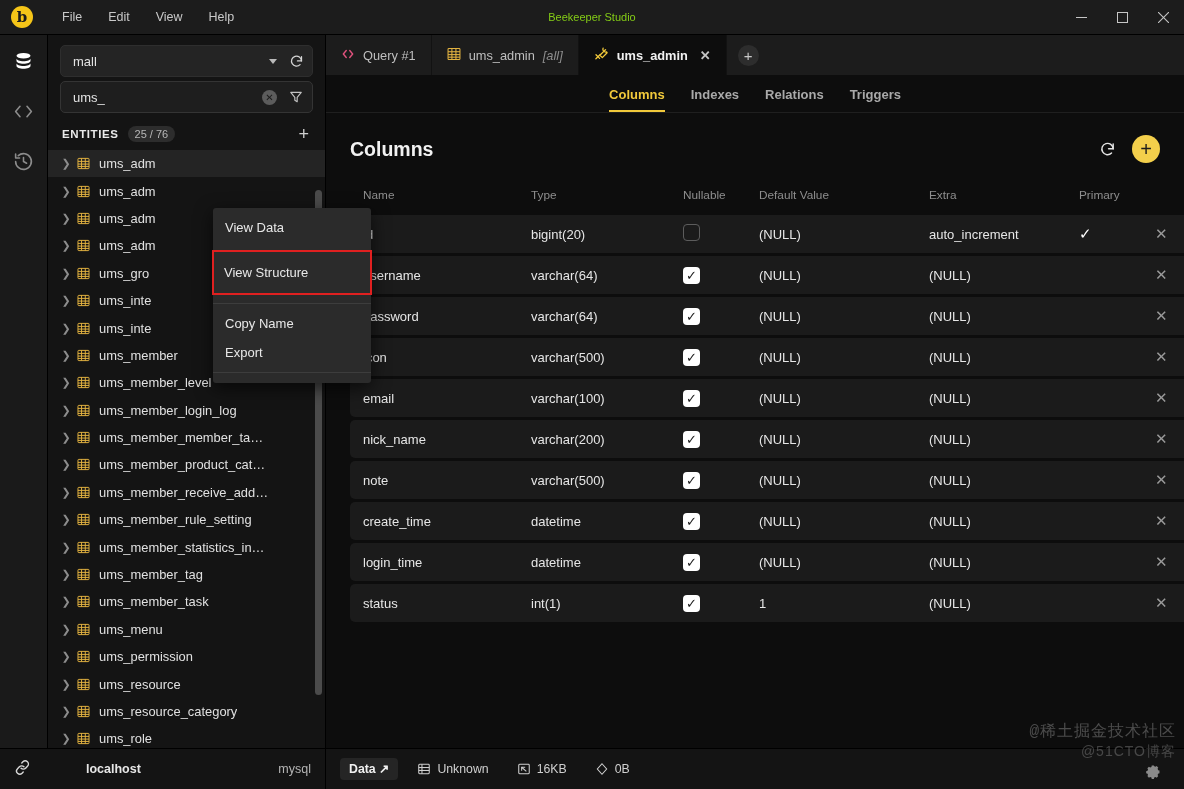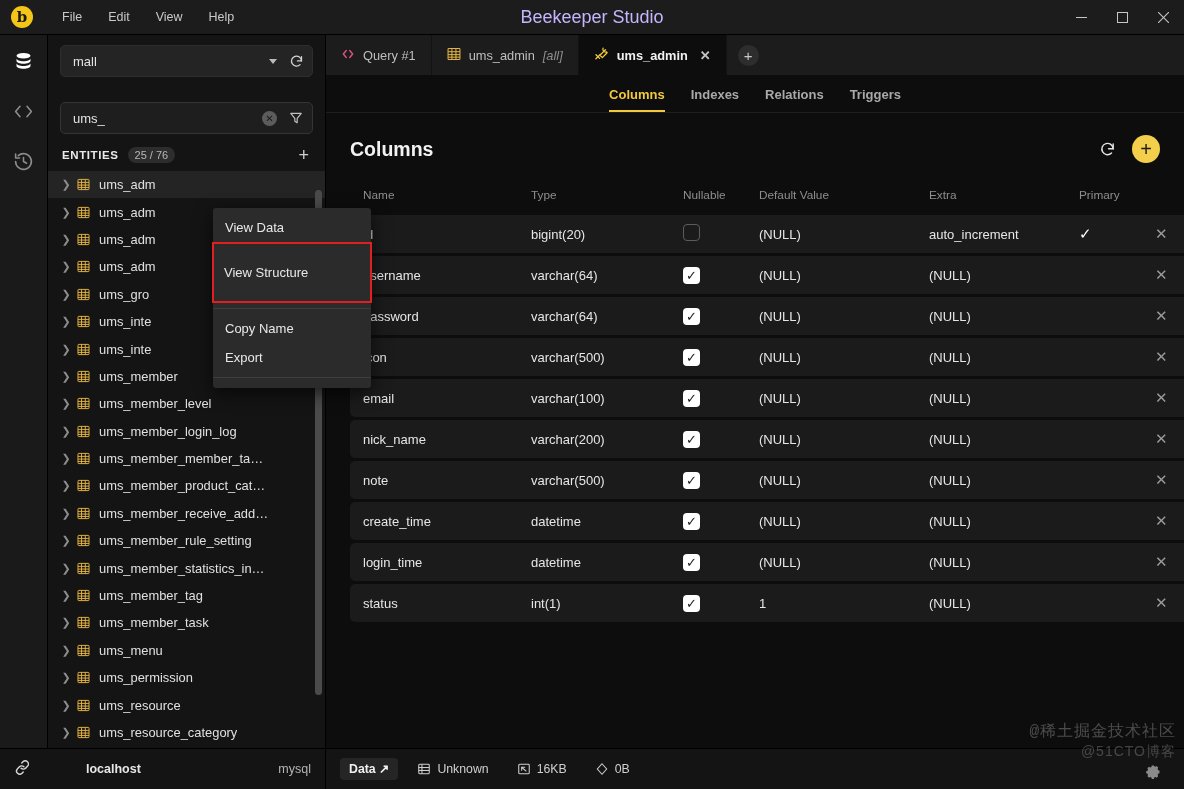--- a/index.html
+++ b/index.html
@@ -28,21 +28,21 @@
     color: #1b1b1b; font-weight: bold; font-size: 15px;
     font-family: "DejaVu Serif", serif;
     line-height: 1;
   }
   .menu { display: flex; gap: 0px; }
   .menu-item {
     font-size: 12.5px; color: #c9c9c9; padding: 4px 13px; cursor: default;
   }
   .app-title {
     position: absolute; left: 0; right: 0; text-align: center;
-    font-size: 18px; color: #c4b5fd; pointer-events: none;
+    font-size: 11px; color: #84cc16; pointer-events: none;
   }
   .wincontrols { margin-left: auto; display: flex; height: 100%; }
   .wc {
     width: 41px; height: 100%; display: flex; align-items: center; justify-content: center;
     color: #c6c6c6;
   }
 
   
   .body { flex: 1; display: flex; min-height: 0; }
 
@@ -74,21 +74,21 @@
     border: 1px solid #2e2e2e;
   }
   .db-select .name { font-size: 13px; color: #e3e3e3; flex: 1; }
   .caret {
     width: 0; height: 0; border-left: 4.5px solid transparent; border-right: 4.5px solid transparent;
     border-top: 5px solid #b9b9b9; margin-right: 12px;
   }
   .refresh-sm { color: #d6d6d6; display: flex; align-items: center; }
 
   .search-box {
-    height: 32px; margin-top: 25px; background: #1e1e1e; border: 1px solid #343434;
+    height: 32px; margin-top: 4px; background: #1e1e1e; border: 1px solid #343434;
     border-radius: 5px; display: flex; align-items: center; padding: 0 9px 0 12px;
   }
   .search-box .val { flex: 1; font-size: 13px; color: #e3e3e3; }
   .clear-btn {
     width: 15px; height: 15px; border-radius: 50%; background: #5c5c5c;
     color: #1a1a1a; font-size: 10px; line-height: 15px; text-align: center;
     margin-right: 12px; font-family: "DejaVu Sans", sans-serif;
   }
   .filter-ico { color: #c3c3c3; display: flex; }
 
@@ -205,21 +205,21 @@
     color: rgba(235,235,235,0.55);
   }
 
   
   .ctxmenu {
     position: absolute; left: 165px; top: 173px; width: 158px;
     background: #2b2b2b; border-radius: 3px; padding: 5px 0;
     box-shadow: 0 5px 18px rgba(0,0,0,.65); z-index: 50;
   }
   .ctx-item { font-size: 13px; color: #e8e8e8; padding: 7px 12px; }
-  .ctx-item.highlight { border: 2px solid #e02020; padding: 21px 10px; margin: 0 -1px; }
+  .ctx-item.highlight { border: 2px solid #e02020; padding: 13px 10px; margin: 8px -1px; }
   .ctx-sep { height: 1px; background: #3d3d3d; margin: 5px 0; }
 </style>
 </head>
 <body>
 
 <div id="app">
 
   <div class="titlebar">
     <div class="logo">
       <span>b</span>

